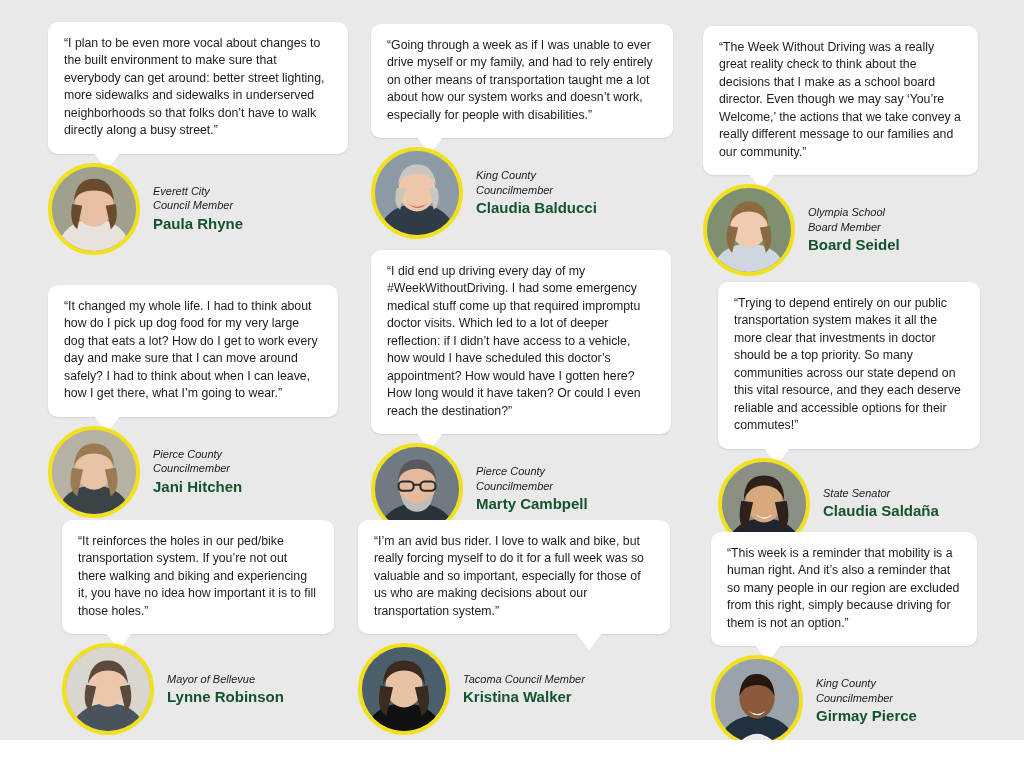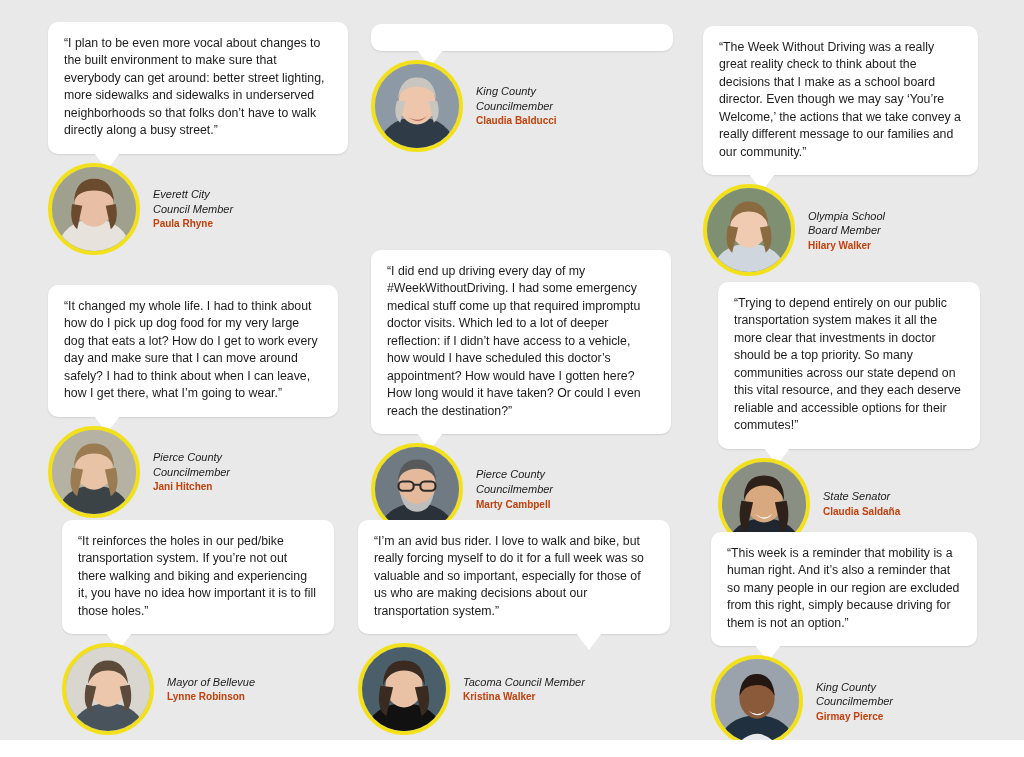--- a/index.html
+++ b/index.html
@@ -73,23 +73,23 @@
     margin-left: 13px;
     line-height: 1.32;
   }
   .role {
     font-size: 11px;
     font-style: italic;
     color: #1c1c1c;
     white-space: pre-line;
   }
   .name {
-    font-size: 10px;
+    font-size: 15px;
     font-weight: bold;
-    color: #c2410c;
+    color: #14532d;
     margin-top: 1px;
   }
   .footer-strip {
     position: absolute;
     left: 0;
     bottom: 0;
     width: 1024px;
     height: 17px;
     background: #ffffff;
   }
@@ -119,20 +119,21 @@
         <div class="meta">
           <div class="role">Everett City
 Council Member</div>
           <div class="name">Paula Rhyne</div>
         </div>
       </div>
     </div>
 
     <div class="cell" style="left:371px; top:24px; width:302px;">
       <div class="bubble">
+        <p class="bubble-text">“Going through a week as if I was unable to ever drive myself or my family, and had to rely entirely on other means of transportation taught me a lot about how our system works and doesn’t work, especially for people with disabilities.”</p>
         <div class="tail" style="left:46px;"></div>
       </div>
       <div class="person">
         <div class="avatar">
           <svg viewBox="0 0 100 100" preserveAspectRatio="xMidYMid slice">
             <rect width="100" height="100" fill="#8d9aa5"></rect>
             <ellipse cx="50" cy="97" rx="44" ry="34" fill="#2f3b47"></ellipse>
             <ellipse cx="50" cy="46" rx="22" ry="26" fill="#eec6ab"></ellipse>
             <path d="M27 42 q3-26 23-26 q20 0 23 26 q-5-15-23-15 q-18 0-23 15z" fill="#c9c6c0"></path>
             <path d="M26 44 q-5 18 4 26 l6-26z" fill="#c9c6c0"></path>
@@ -160,21 +161,21 @@
             <ellipse cx="50" cy="98" rx="42" ry="32" fill="#cfd6dd"></ellipse>
             <ellipse cx="50" cy="45" rx="22" ry="26" fill="#f0cbb1"></ellipse>
             <path d="M27 44 q2-28 23-28 q21 0 23 28 q-6-16-23-16 q-17 0-23 16z" fill="#8a6a3f"></path>
             <path d="M25 45 q-5 24 5 32 l7-30z" fill="#8a6a3f"></path>
             <path d="M75 45 q5 24-5 32 l-7-30z" fill="#8a6a3f"></path>
           </svg>
         </div>
         <div class="meta">
           <div class="role">Olympia School
 Board Member</div>
-          <div class="name">Hilary Walker</div>
+          <div class="name">Board Seidel</div>
         </div>
       </div>
     </div>
 
     <div class="cell" style="left:48px; top:285px; width:290px;">
       <div class="bubble">
         <p class="bubble-text">“It changed my whole life. I had to think about how do I pick up dog food for my very large dog that eats a lot? How do I get to work every day and make sure that I can move around safely? I had to think about when I can leave, how I get there, what I’m going to wear.”</p>
         <div class="tail" style="left:46px;"></div>
       </div>
       <div class="person">

